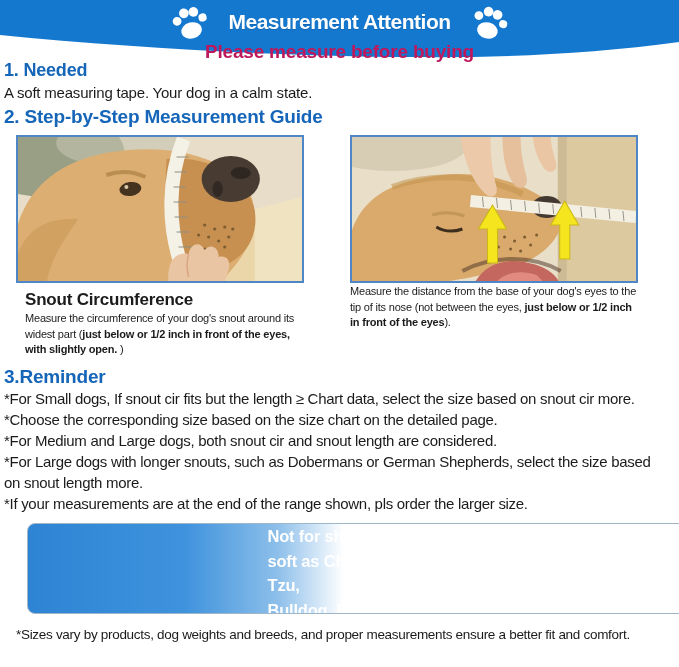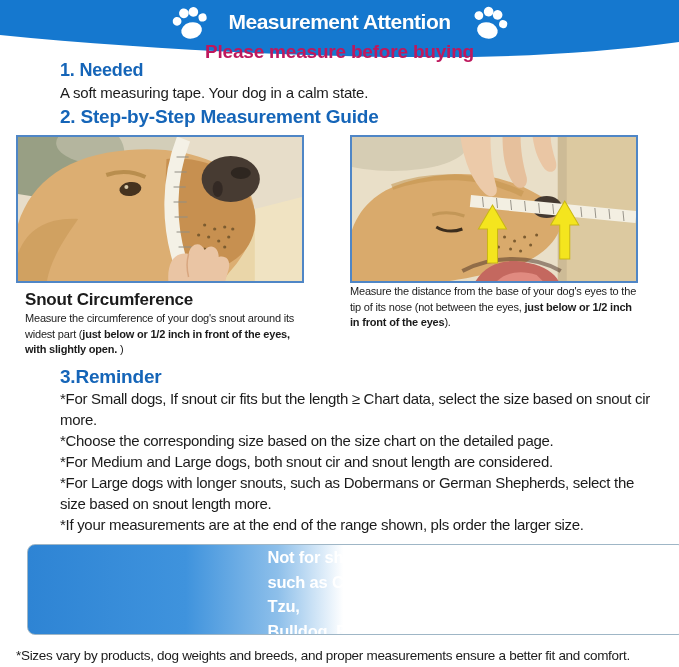--- a/index.html
+++ b/index.html
@@ -29,21 +29,21 @@
   }
   .paw { width: 40px; height: 38px; }
   .paw.left  { transform: rotate(-14deg); margin-top: 4px; }
   .paw.right { transform: rotate(14deg);  margin-top: 4px; }
   .banner-subtitle {
     color: #be185d; font-size: 19px; font-weight: 700; letter-spacing: -0.2px;
     margin-top: -2px;
   }
 
   
-  .content { padding: 0 24px; margin-left: 36px; }
+  .content { padding: 0 4px; }
   .h-blue {
     color: #1565b8; font-weight: 800; letter-spacing: -0.2px;
   }
   .h1size { font-size: 18px; margin-top: 2px; }
   .h2size { font-size: 19px; margin-top: 5px; }
   .bodytext { font-size: 15px; margin-top: 3px; letter-spacing: -0.2px; }
 
   
   .figures {
     display: flex; gap: 46px; padding: 0 8px 0 16px; margin-top: 7px;
@@ -222,21 +222,21 @@
   <p class="rem-item">*For Small dogs, If snout cir fits but the length ≥ Chart data, select the size based on snout cir more.</p>
   <p class="rem-item">*Choose the corresponding size based on the size chart on the detailed page.</p>
   <p class="rem-item">*For Medium and Large dogs, both snout cir and snout length are considered.</p>
   <p class="rem-item">*For Large dogs with longer snouts, such as Dobermans or German Shepherds, select the size based on snout length more.</p>
   <p class="rem-item">*If your measurements are at the end of the range shown, pls order the larger size.</p>
 </div>
 
 <div class="notice-box">
   <div class="notice-text">
     <div class="notice-line">Not for short-snout dogs</div>
-    <div class="notice-line">such as Chihuahua, Shih Tzu,</div>
+    <div class="notice-line">soft as Chihuahua, Shih Tzu,</div>
     <div class="notice-line">Bulldog, Boxer, Pug, etc.</div>
   </div>
   <div class="dogs">
 
     <div class="dog-wrap">
       <svg viewBox="0 0 100 92">
         <polygon points="12,42 24,4 40,32" fill="#6e6862"></polygon>
         <polygon points="60,32 76,4 88,42" fill="#6e6862"></polygon>
         <ellipse cx="50" cy="50" rx="29" ry="25" fill="#837b72"></ellipse>
         <ellipse cx="50" cy="86" rx="30" ry="18" fill="#8d857b"></ellipse>

